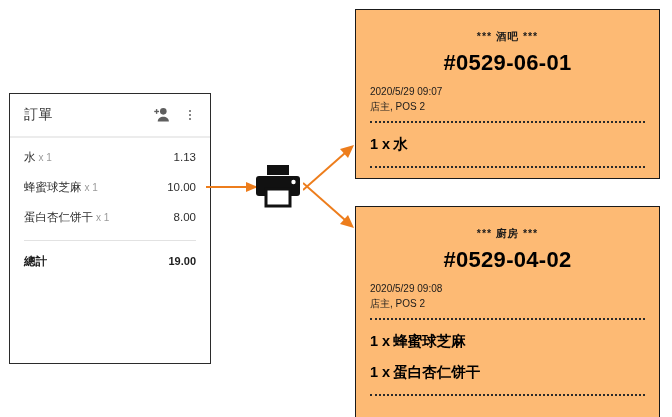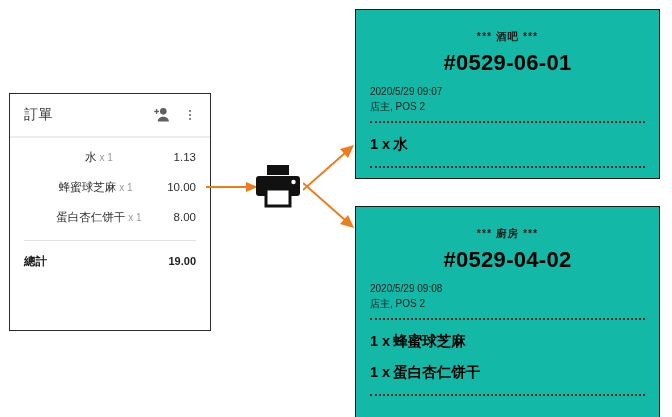--- a/index.html
+++ b/index.html
@@ -15,21 +15,21 @@
     font-family: "Liberation Sans", "DejaVu Sans", sans-serif;
     -webkit-font-smoothing: antialiased;
   }
 
   
   #order-panel {
     position: absolute;
     left: 9px;
     top: 93px;
     width: 202px;
-    height: 238px;
+    height: 271px;
     background: #ffffff;
     border: 1px solid #2b2b2b;
     box-sizing: border-box;
   }
   #order-header {
     height: 44px;
     display: flex;
     align-items: center;
     padding: 0 12px 0 14px;
     border-bottom: 2px solid #ececec;
@@ -67,21 +67,20 @@
   .order-row {
     display: flex;
     align-items: baseline;
     margin-bottom: 15px;
   }
   .oi-name {
     font-size: 11.5px;
     color: #2e2e2e;
     flex: 1;
     white-space: nowrap;
-    text-align: center;
   }
   .oi-qty {
     font-size: 10px;
     color: #9a9a9a;
     margin-left: 3px;
   }
   .oi-price {
     font-size: 11.5px;
     color: #2e2e2e;
     text-align: right;
@@ -117,21 +116,21 @@
     width: 46px;
     height: 44px;
   }
   #arrow-in { position: absolute; left: 206px; top: 180px; width: 52px; height: 14px; }
   #arrow-up { position: absolute; left: 303px; top: 144px; width: 52px; height: 48px; }
   #arrow-down { position: absolute; left: 303px; top: 181px; width: 52px; height: 48px; }
 
   
   .receipt {
     position: absolute;
-    background: #14b8a6;
+    background: #fdba74;
     border: 1.5px solid #1a1a1a;
     box-sizing: border-box;
     padding: 0 14px;
   }
   #receipt-bar { left: 355px; top: 9px; width: 305px; height: 170px; }
   #receipt-kitchen { left: 355px; top: 206px; width: 305px; height: 253px; }
 
   .rc-station {
     text-align: center;
     font-size: 10.5px;

